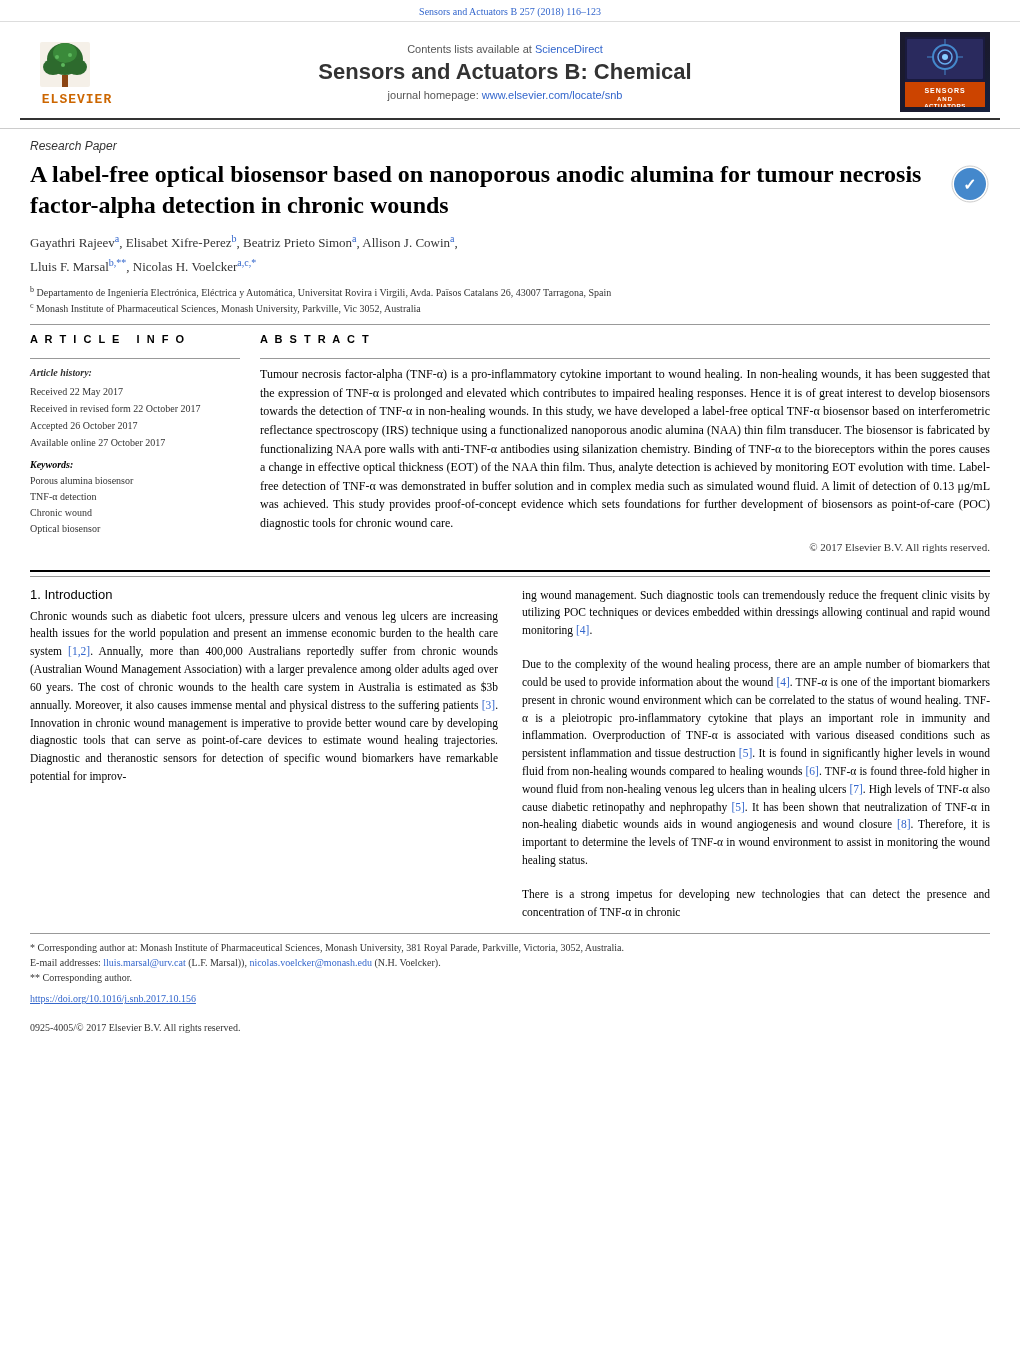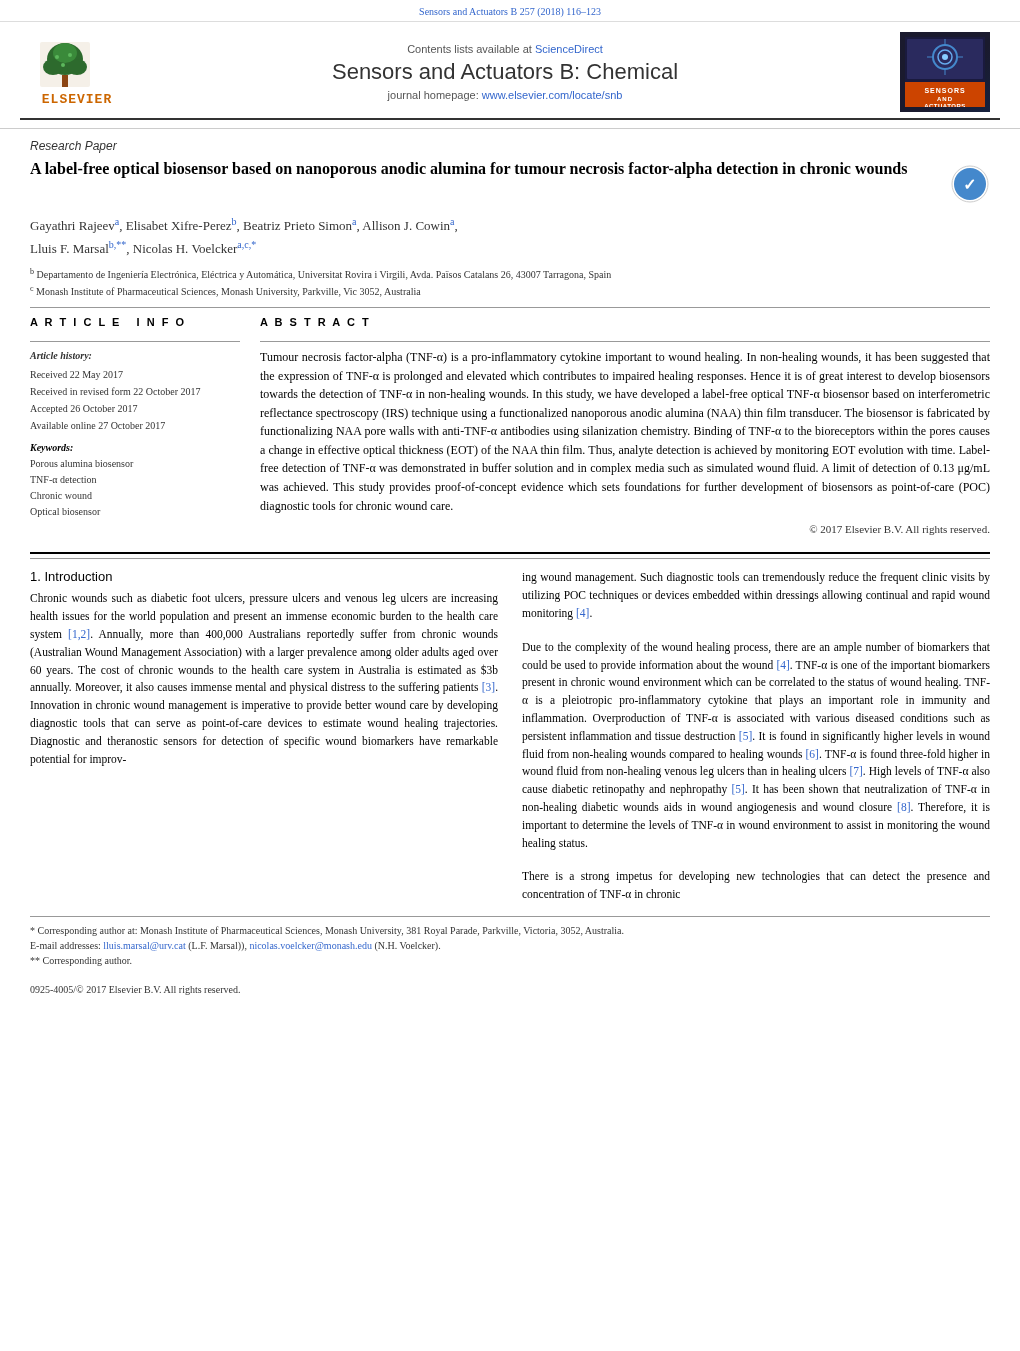--- a/index.html
+++ b/index.html
@@ -53,21 +53,21 @@
       padding-left: 24px;
     }
     .journal-title-block {
       flex: 1;
       text-align: center;
     }
     .journal-title {
       font-size: 22px;
       font-family: Arial, sans-serif;
       color: #333;
-      font-weight: normal;
+      font-weight: bold;
       margin-bottom: 4px;
     }
     .journal-homepage {
       font-size: 11px;
       font-family: Arial, sans-serif;
       color: #555;
     }
     .journal-homepage a { color: #3366cc; text-decoration: none; }
     .sensors-logo-box {
       width: 90px;
@@ -103,21 +103,21 @@
       margin-bottom: 6px;
       font-family: Arial, sans-serif;
     }
     .article-title-row {
       display: flex;
       align-items: flex-start;
       justify-content: space-between;
       margin-bottom: 10px;
     }
     .article-title {
-      font-size: 16px;
+      font-size: 24px;
       font-weight: bold;
       color: #000;
       line-height: 1.3;
       flex: 1;
       margin-right: 10px;
     }
     .crossmark-icon {
       width: 40px;
       height: 40px;
       margin-top: 5px;
@@ -410,17 +410,20 @@
     <div class="footnotes">
       <div>* Corresponding author at: Monash Institute of Pharmaceutical Sciences, Monash University, 381 Royal Parade, Parkville, Victoria, 3052, Australia.</div>
       <div>
         <span>E-mail addresses:</span>
         <a href="#" class="email">lluis.marsal@urv.cat</a>
         <span>(L.F. Marsal)),</span>
         <a href="#" class="email">nicolas.voelcker@monash.edu</a>
         <span>(N.H. Voelcker).</span>
       </div>
       <div>** Corresponding author.</div>
+      <div class="doi-line">
+        <a href="#" style="color:#3366cc;">https://doi.org/10.1016/j.snb.2017.10.156</a>
+      </div>
       <div class="rights-line">0925-4005/© 2017 Elsevier B.V. All rights reserved.</div>
     </div>
 
   </div>
 </div>
 
 </body></html>

